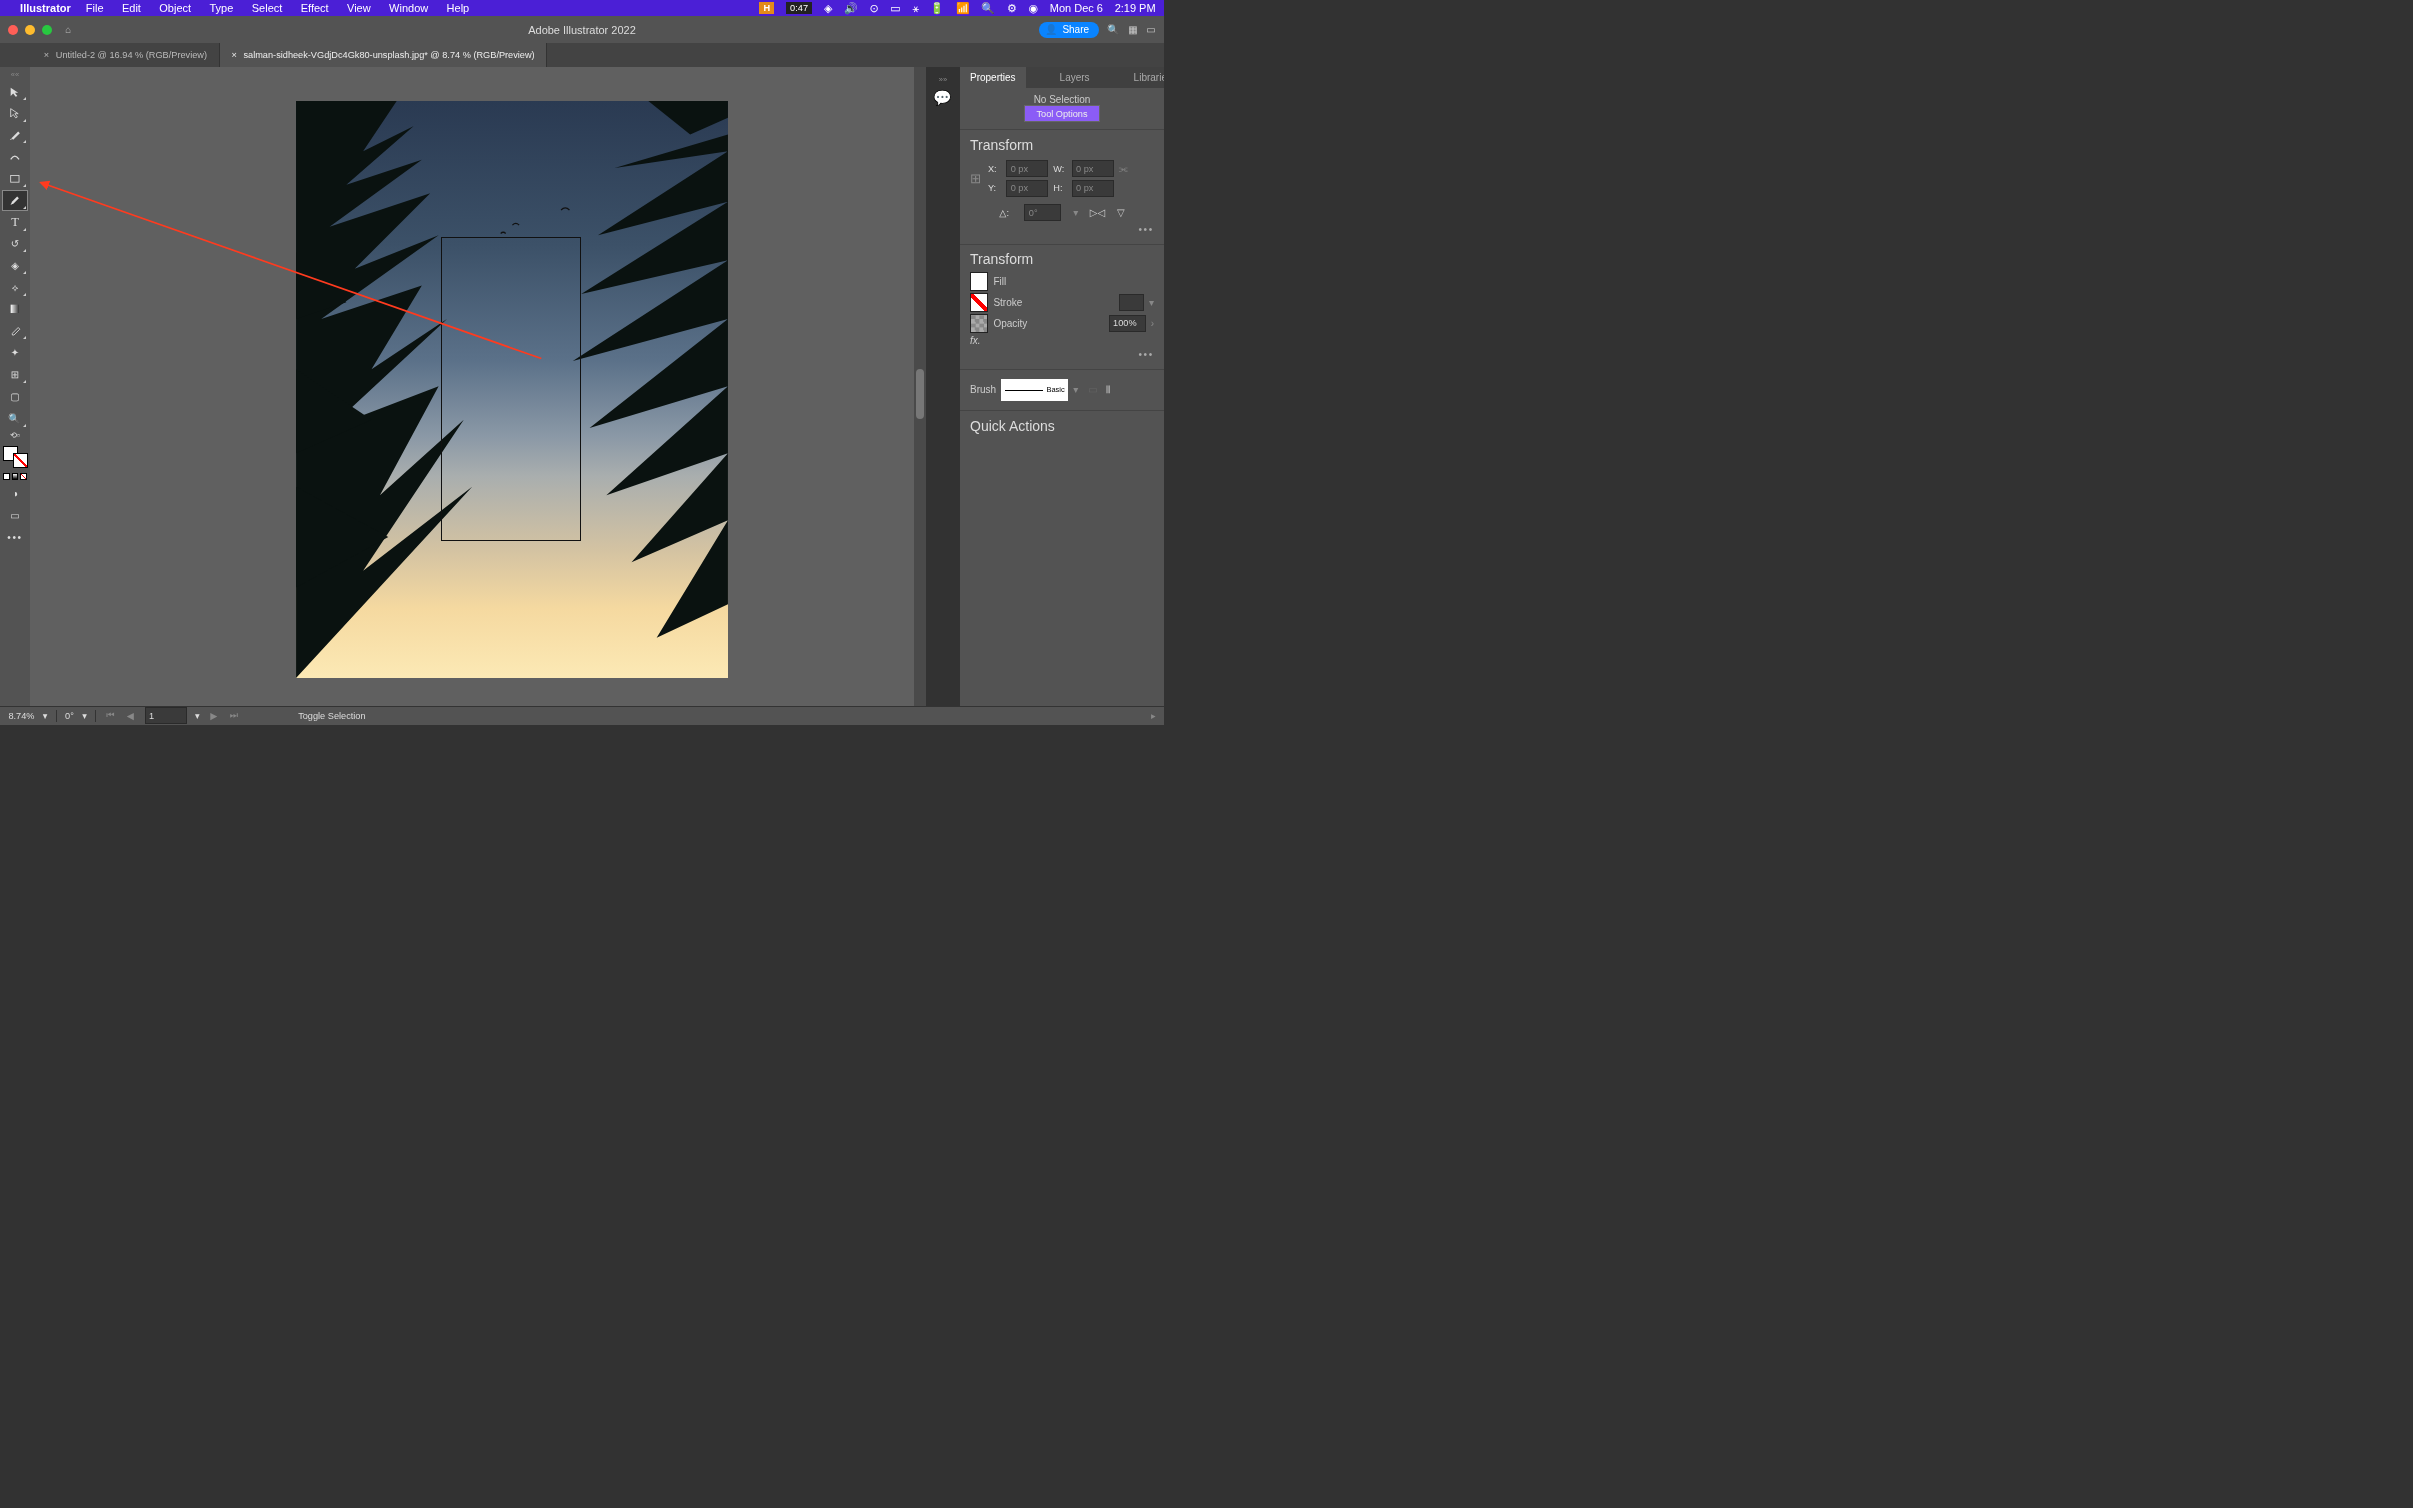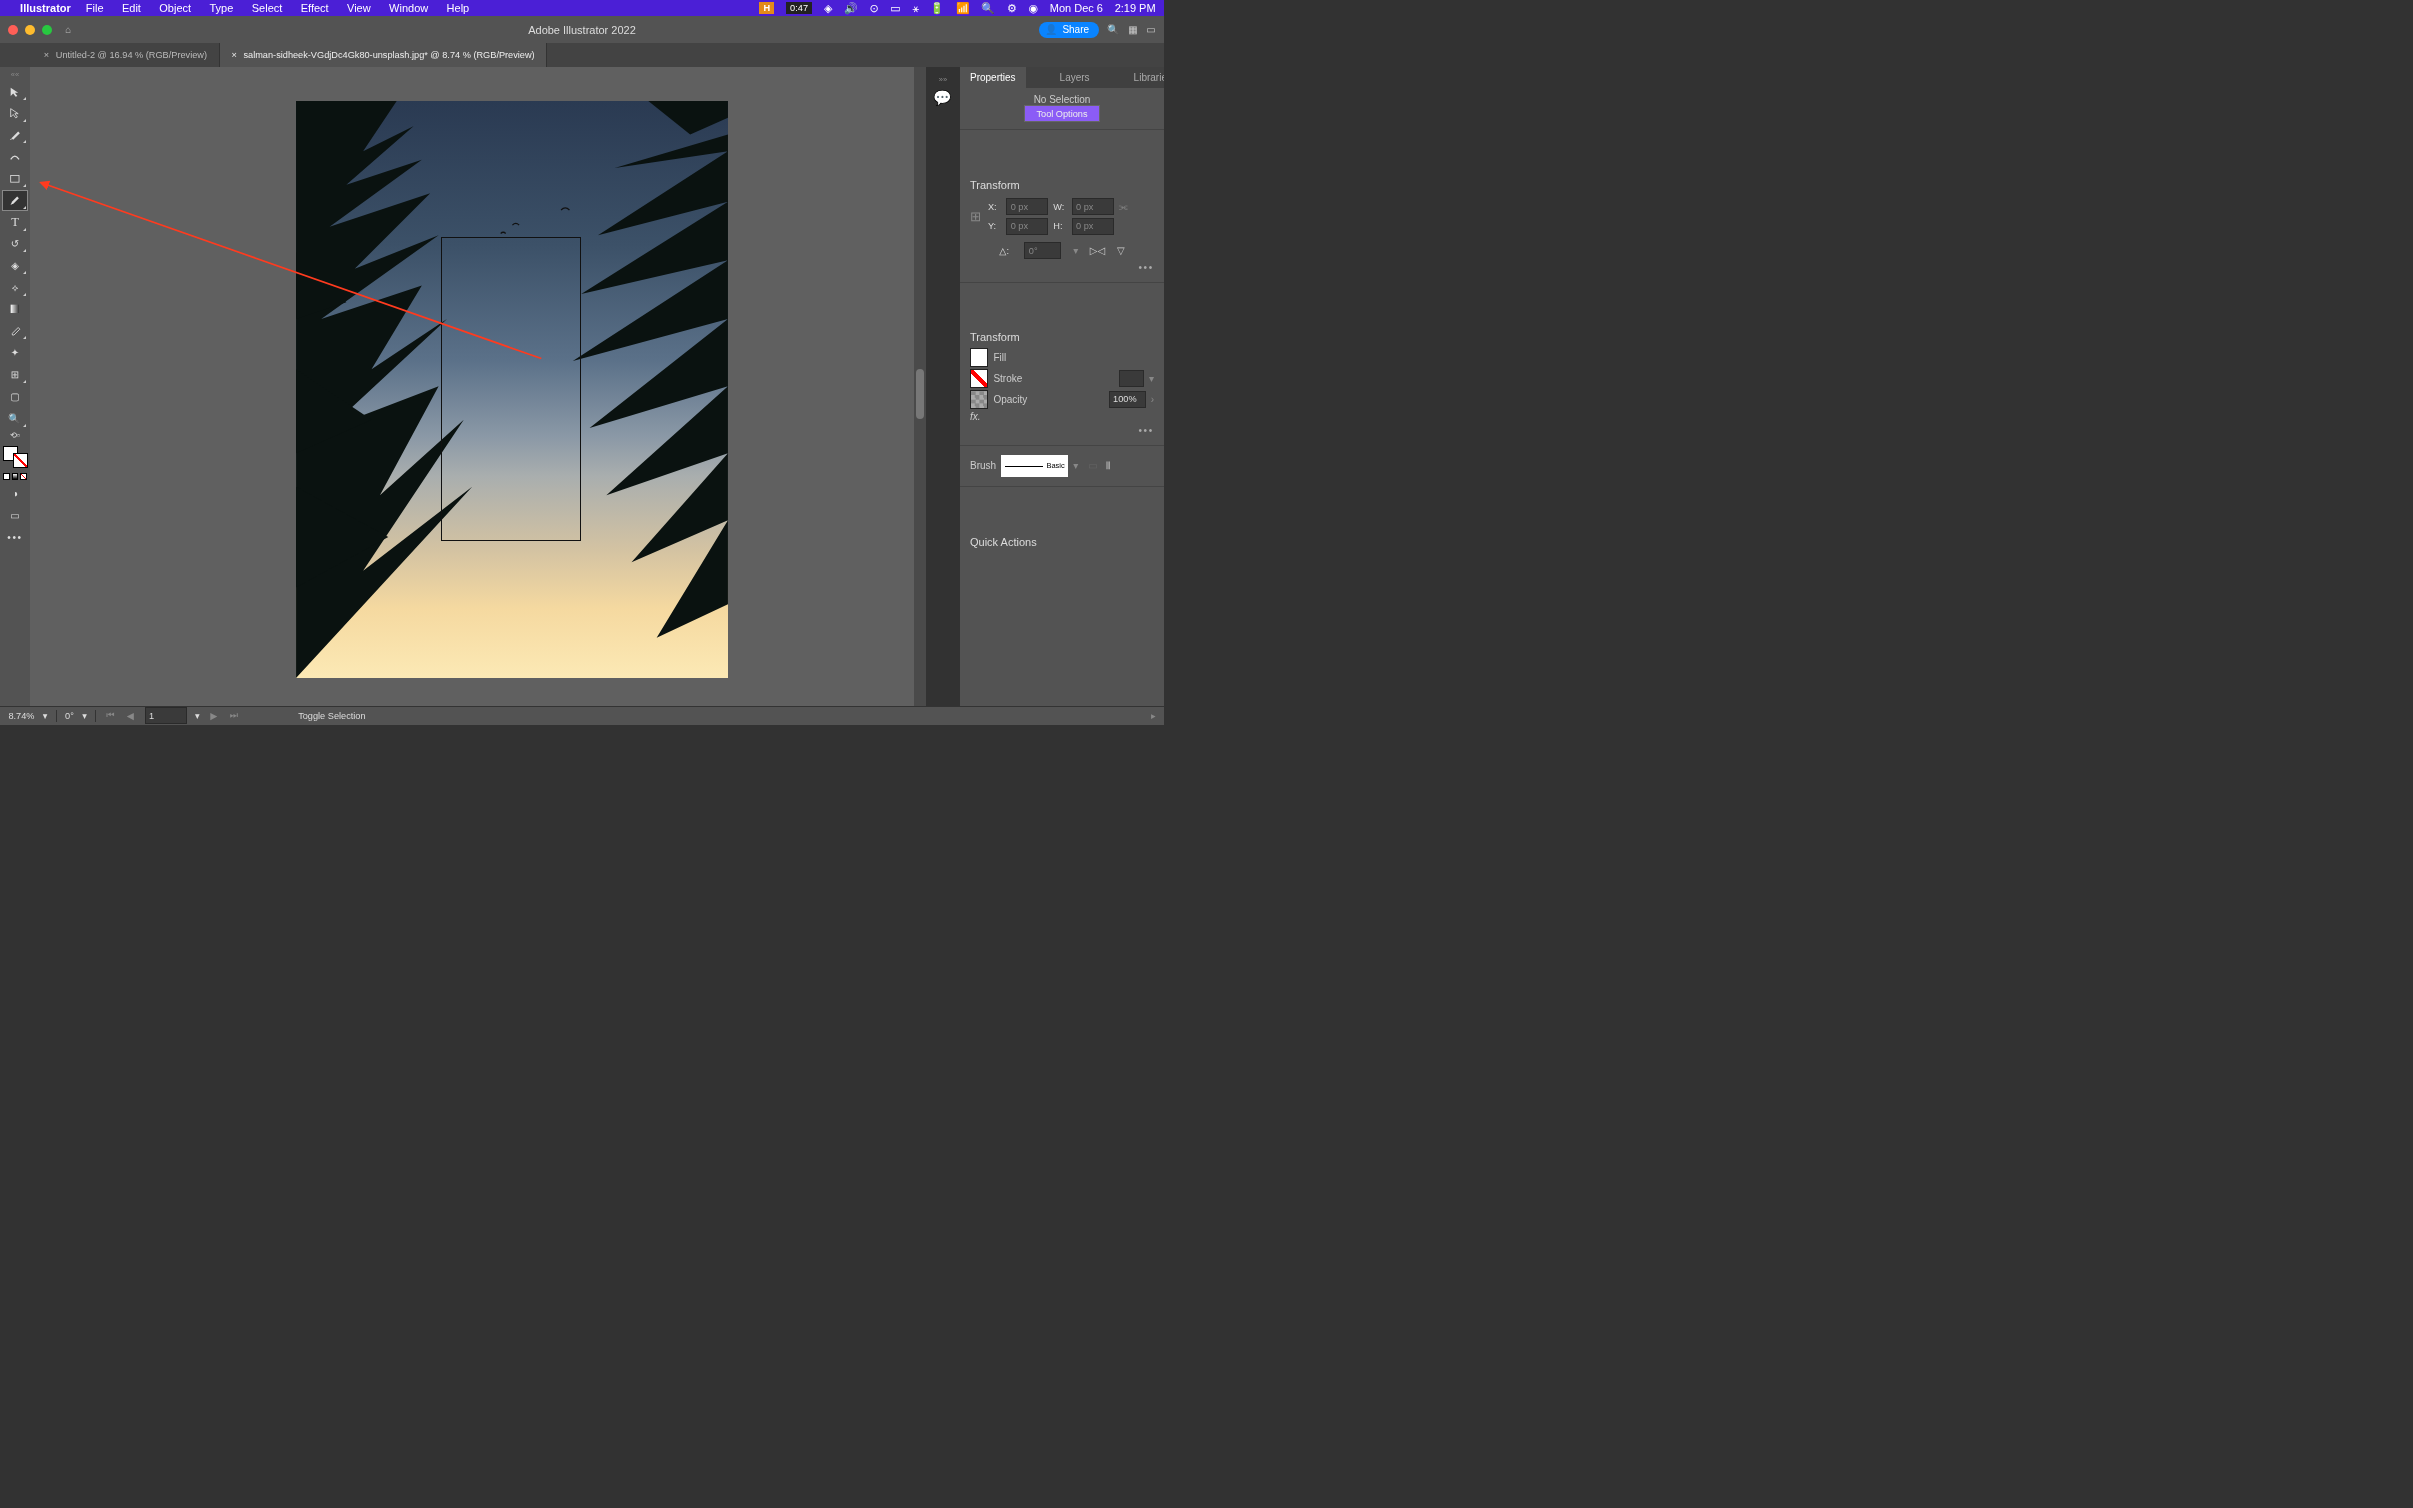--- a/index.html
+++ b/index.html
@@ -51,21 +51,21 @@
 .rect-sel { position:absolute; border:0.8px solid #111; }
 .arrow-line { position:absolute; pointer-events:none; }
 
 
 .rpanel-gap { width:34px; background:#323232; display:flex; flex-direction:column; align-items:center; padding-top:8.4px; }
 .rpanel { width:204px; background:#535353; display:flex; flex-direction:column; }
 .rtabs { display:flex; background:#404040;gap:24px; }
 .rtab { padding:5px 10px; font-size:10px; color:#aaa; }
 .rtab.active { background:#535353; color:#fff; }
 .sec { padding:6.7px 10px; border-bottom:0.8px solid #444;flex-direction:column; }
-.sec-title { font-size:11px; color:#ddd; margin-bottom:5px;margin-top:42px; }
+.sec-title { font-size:14px; color:#ddd; margin-bottom:5px; }
 .row { display:flex; align-items:center; gap:5px; margin:2.5px 0; }
 .field { background:#3a3a3a; border:0.8px solid #2a2a2a; height:17px; width:42px; padding:0 3.4px; color:#888; font-size:9.2px; display:flex; align-items:center; }
 .lbl { width:13.4px; font-size:9.2px; color:#ddd; }
 .btn { background:#8b5cf6; border:0.8px solid #666; padding:2.5px 11.7px; font-size:9.2px; color:#eee; }
 .sw { width:18.4px; height:18.4px; border:0.8px solid #222; }
 .dots3 { margin-left:auto; color:#aaa; letter-spacing:1.7px; }
 .brush-prev { width:67px; height:22px; background:#fff; display:flex; align-items:center; justify-content:center; color:#000; font-size:7.5px; position:relative;}
 .brush-prev::before { content:''; position:absolute; left:3.4px; right:25px; top:50%; height:0.8px; background:#000;}
 
 

